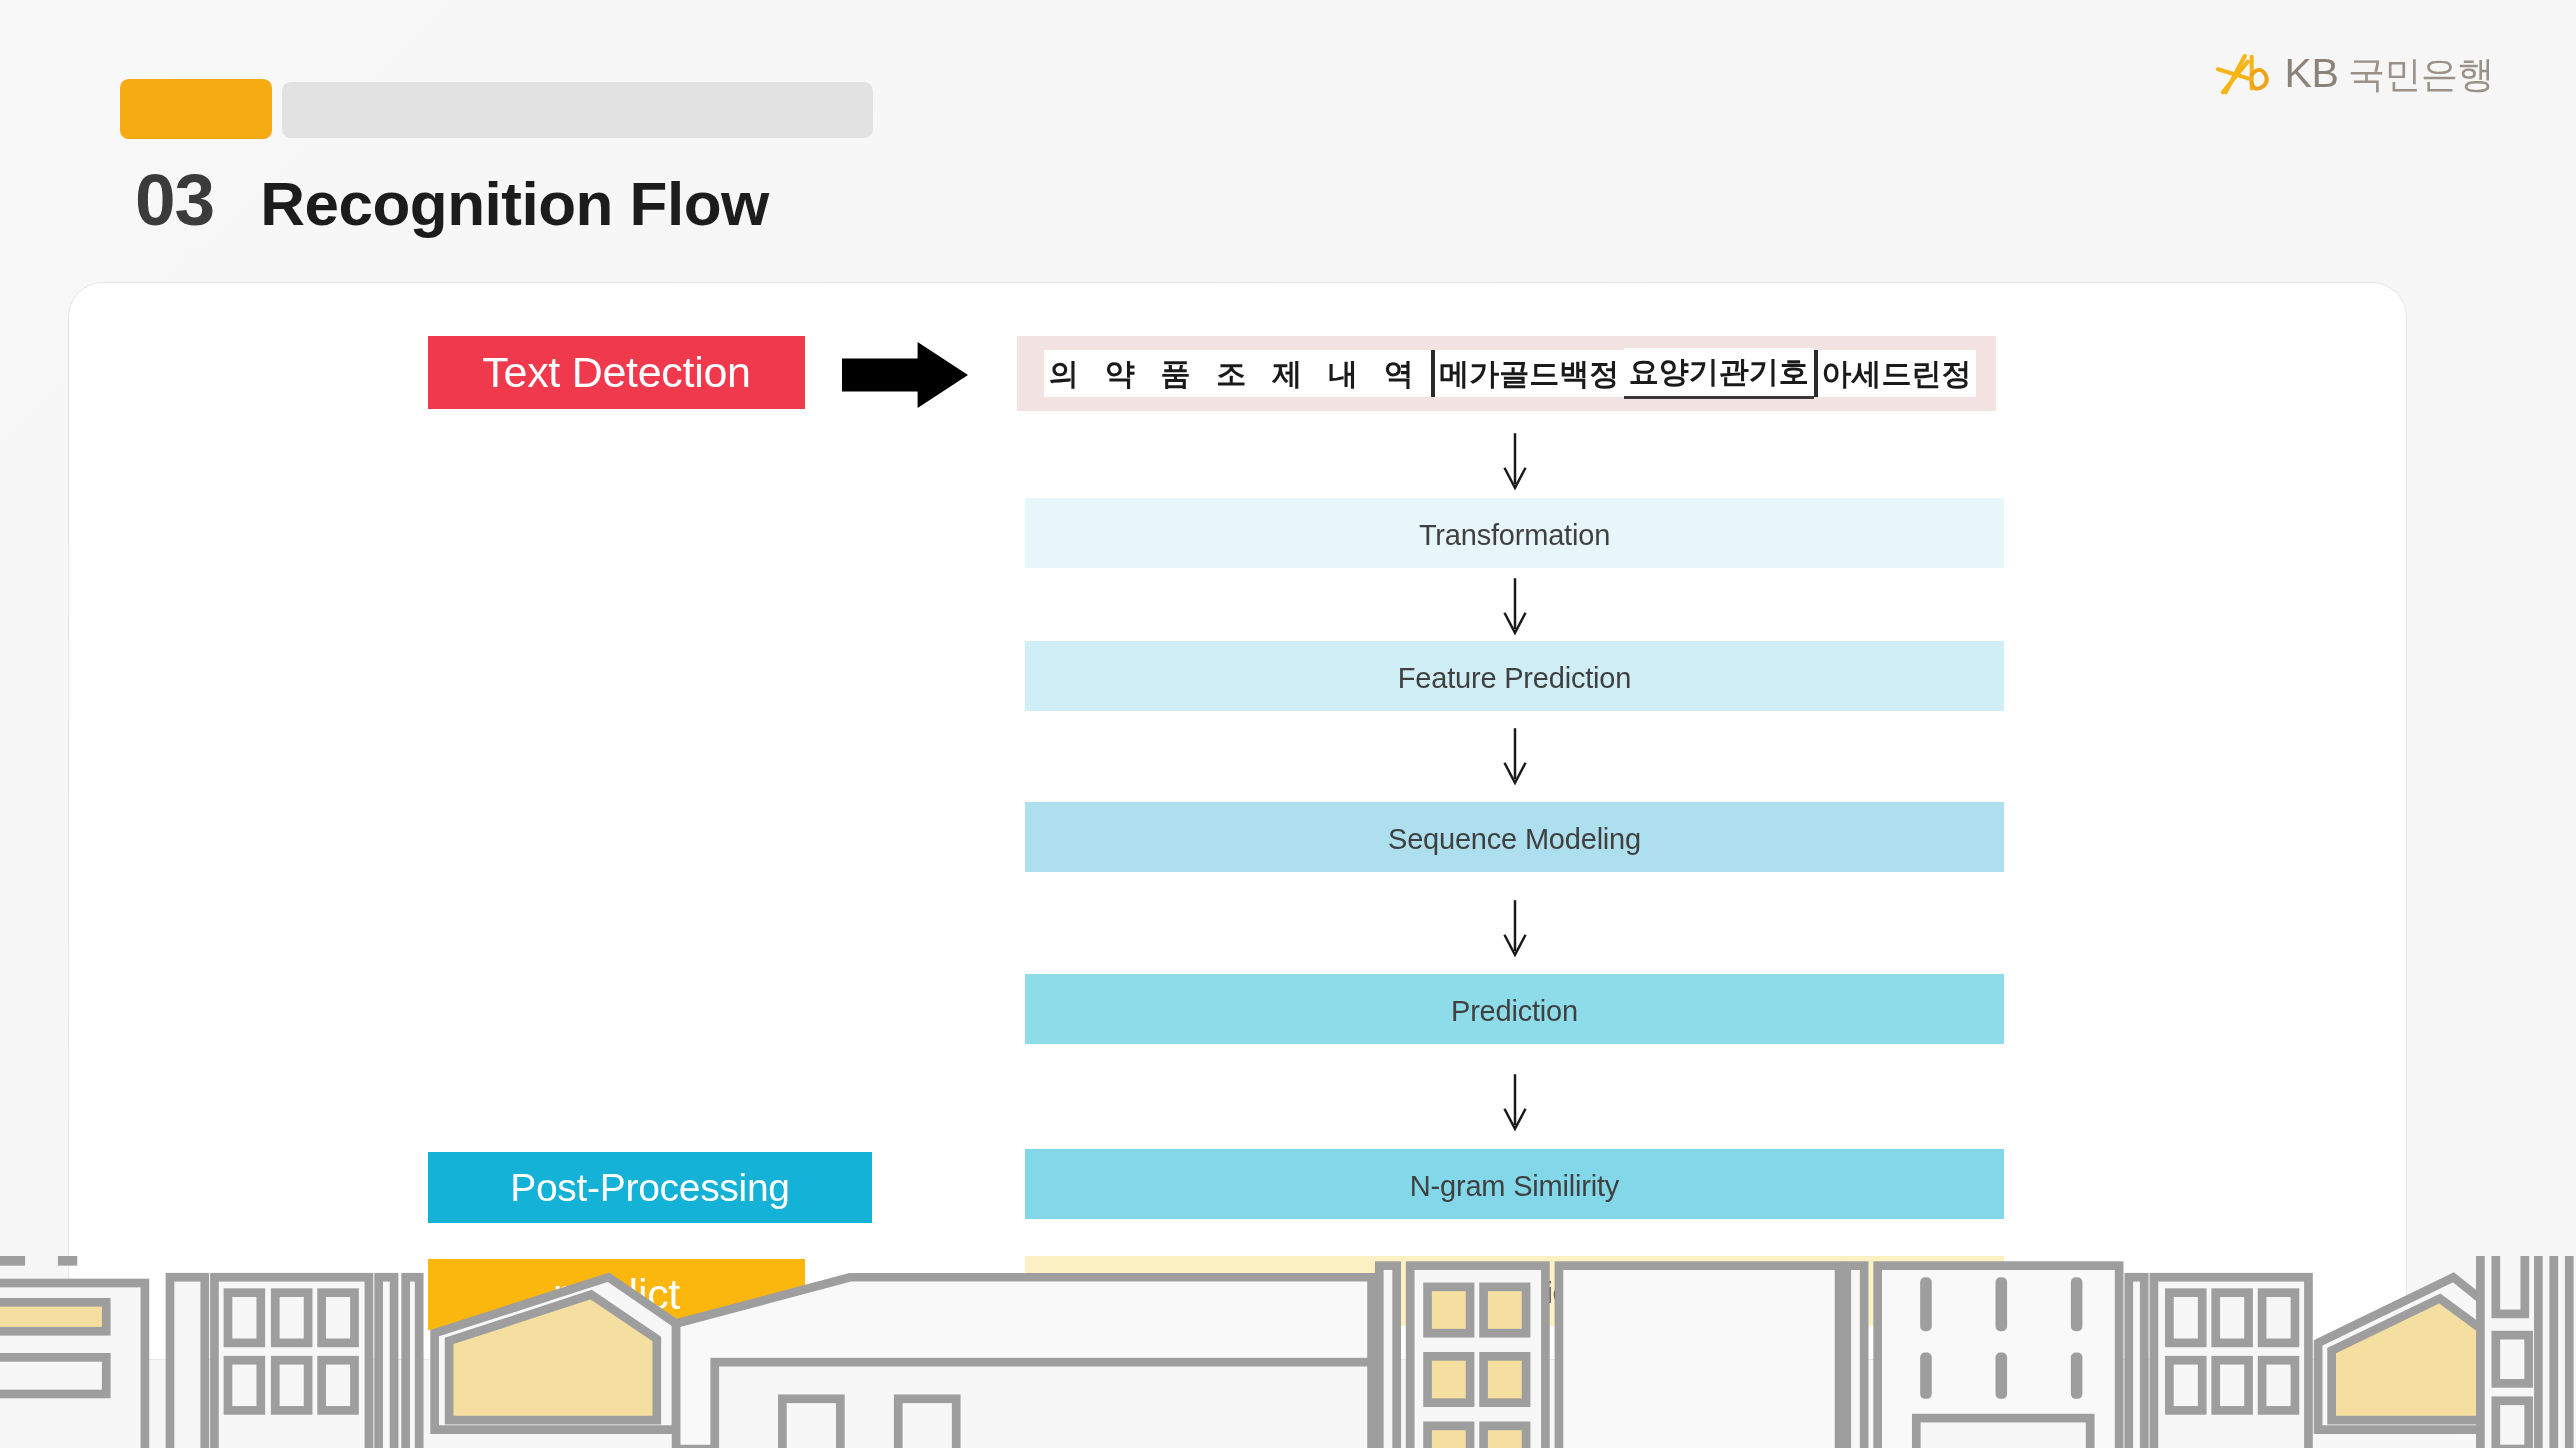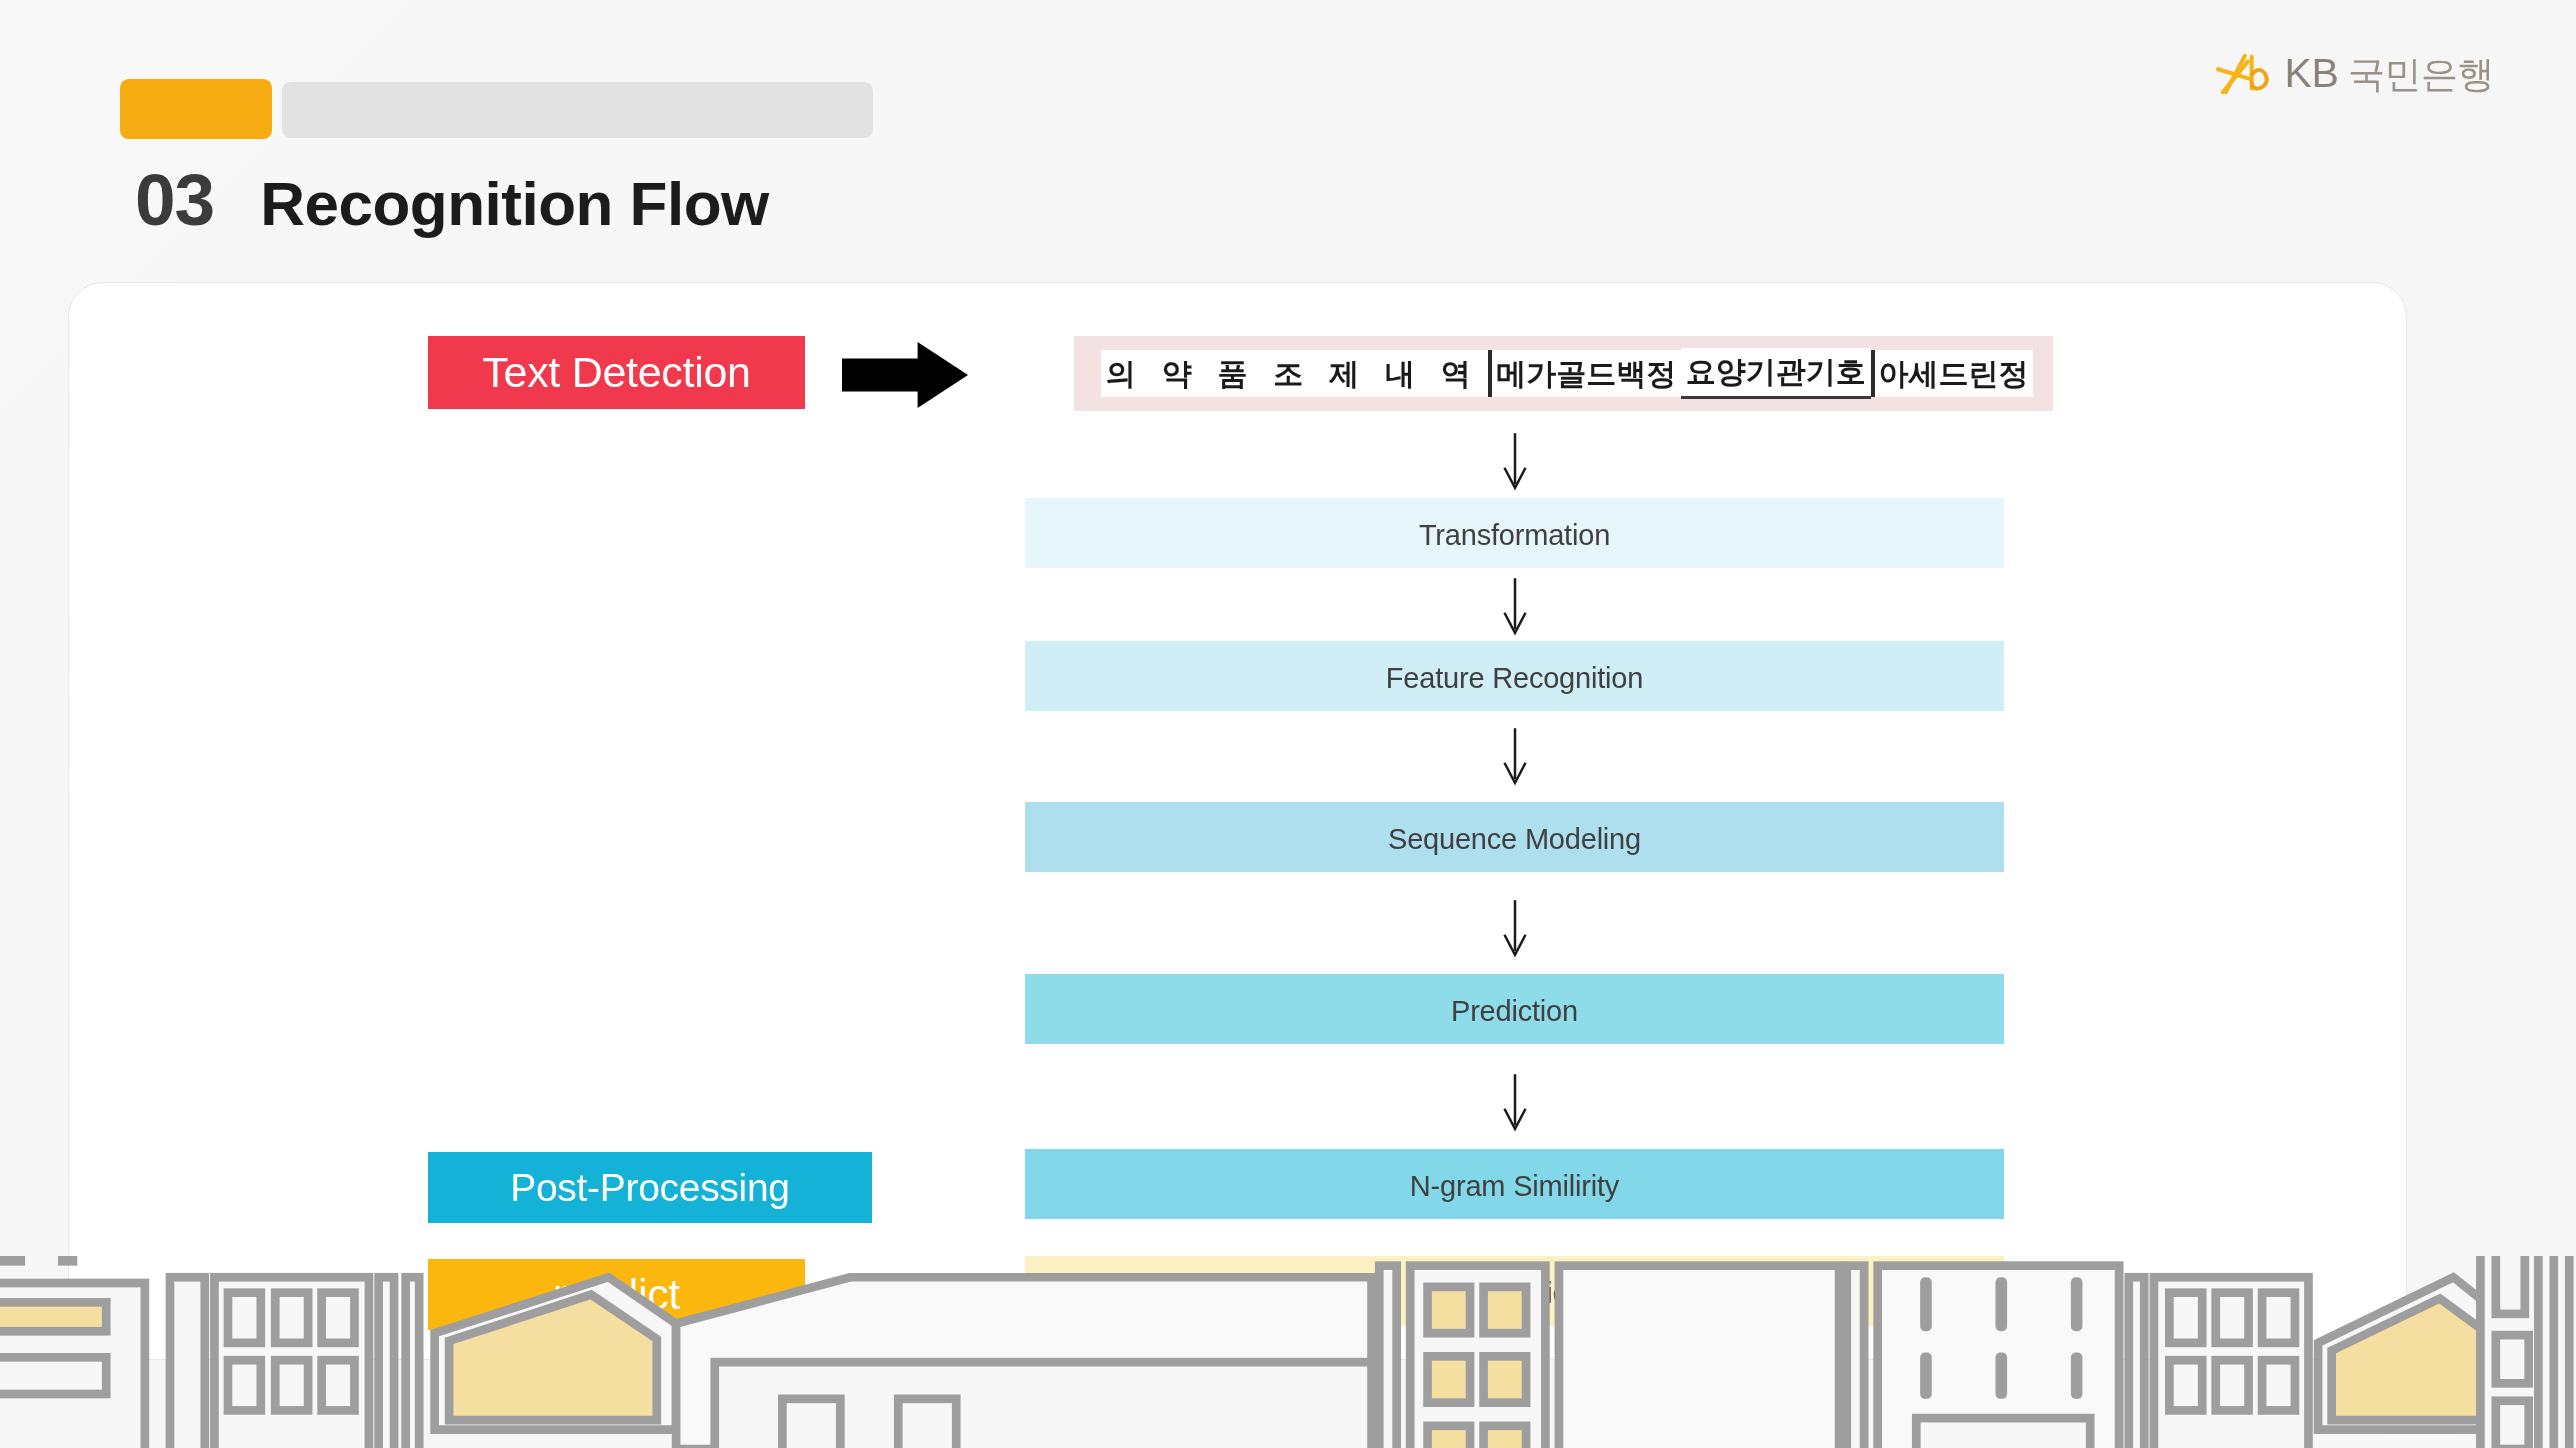--- a/index.html
+++ b/index.html
@@ -128,21 +128,21 @@
 
   .big-arrow {
     position: absolute;
     left: 842px; top: 340px;
     width: 126px; height: 70px;
   }
 
   
   .detect-strip {
     position: absolute;
-    left: 1074px; top: 336px;
+    left: 1017px; top: 336px;
     width: 979px; height: 75px;
     background: #f2e2e2;
     display: flex;
     align-items: center;
     overflow: hidden;
   }
   .det-inner {
     display: flex;
     align-items: center;
     margin-left: 27px;
@@ -262,21 +262,21 @@
   </svg>
   <svg class="dn-arrow a5" viewBox="0 0 48 62">
     <path d="M24 2 L24 55" stroke="#1a1a1a" stroke-width="2.6" fill="none"></path>
     <path d="M13 38 L24 59 L35 38" stroke="#1a1a1a" stroke-width="2.6" fill="none"></path>
   </svg>
 
   <div class="flow-box b1">
     <span>Transformation</span>
   </div>
   <div class="flow-box b2">
-    <span>Feature Recognition</span>
+    <span>Feature Prediction</span>
   </div>
   <div class="flow-box b3">
     <span>Sequence Modeling</span>
   </div>
   <div class="flow-box b4">
     <span>Prediction</span>
   </div>
   <div class="flow-box b5">
     <span>N-gram Similirity</span>
   </div>

